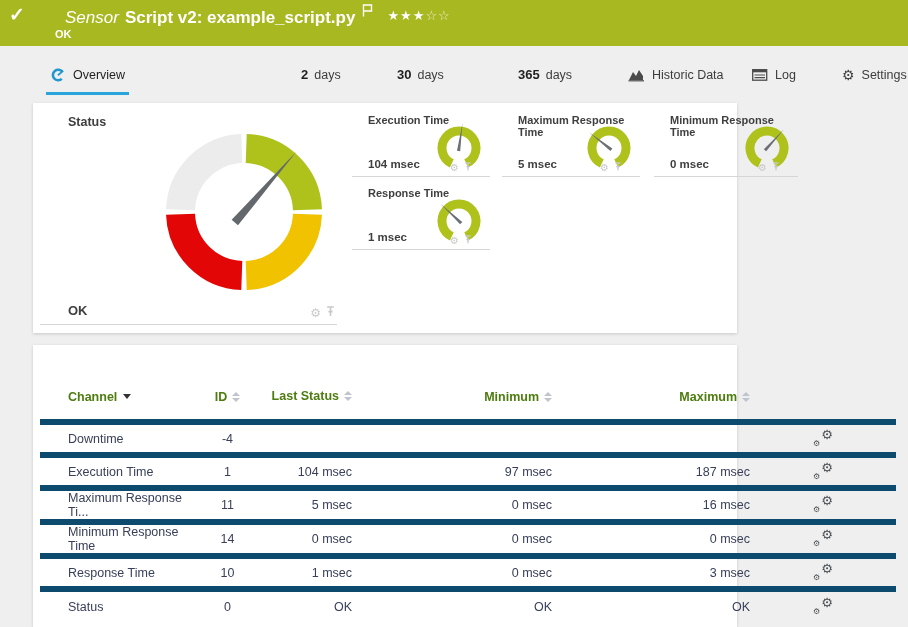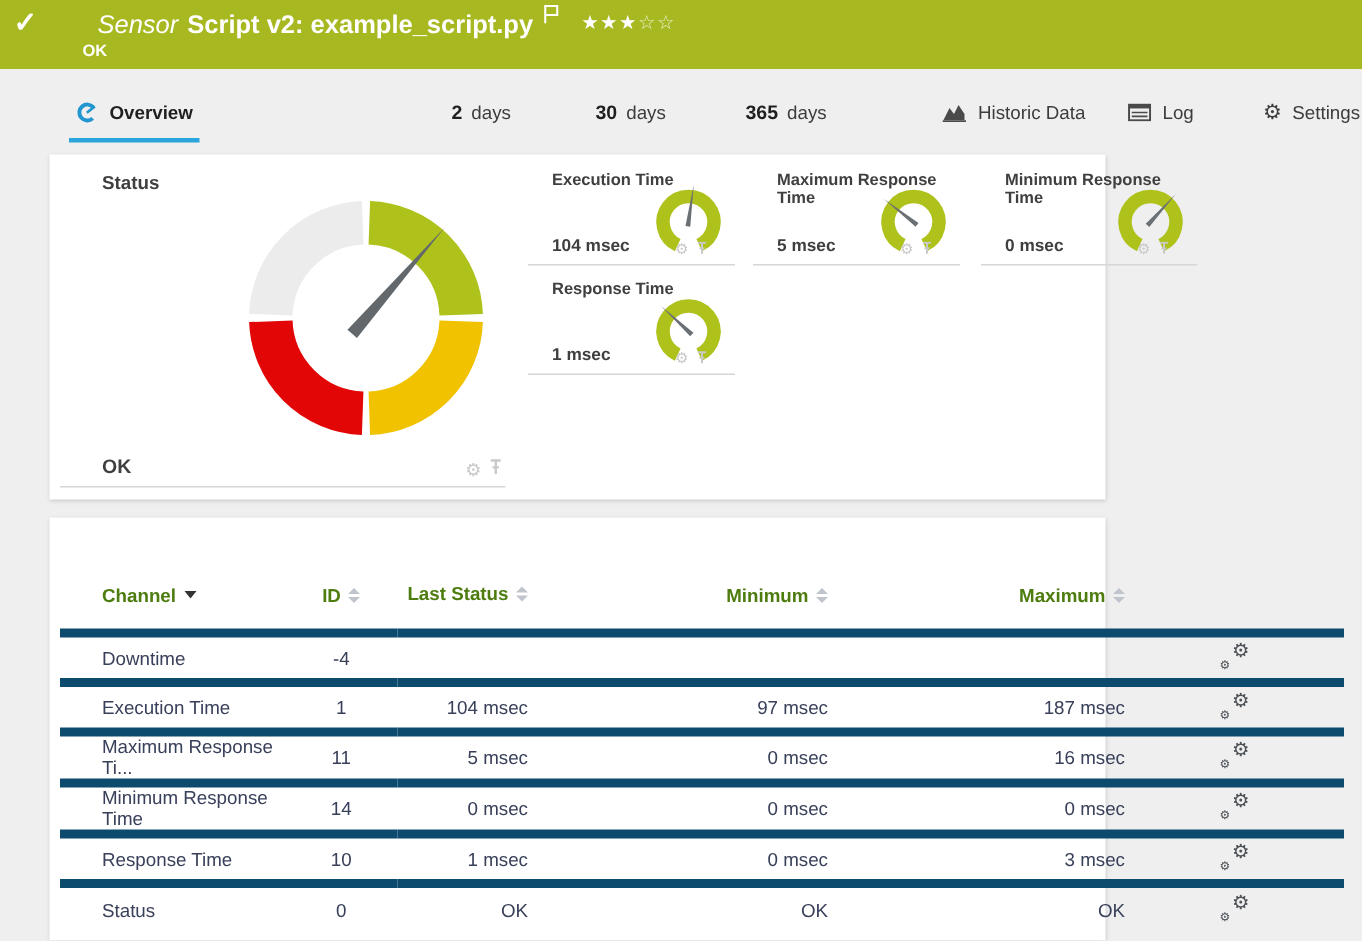--- a/index.html
+++ b/index.html
@@ -27,27 +27,27 @@
   .stars .empty { opacity:.75; }
   .status-line { position:absolute; left:55px; top:28px; font-size:11px; font-weight:bold; }
 
   
   .tabs { position:absolute; left:0; top:46px; width:908px; height:49px; }
   .tab {
     position:absolute; bottom:0; height:33px; display:flex; align-items:center;
     font-size:12.5px; color:#3c3c3c; cursor:pointer; padding:0 4px 8px 4px;
   }
   .tab .ticon { margin-right:7px; display:inline-flex; }
-  .tab.active { color:#1f1f1f; font-weight:bold; border-bottom:3px solid #2aa4dc; padding-bottom:5px; }
+  .tab.active { color:#1f1f1f; font-weight:normal; border-bottom:3px solid #2aa4dc; padding-bottom:5px; }
   .tab .num { font-weight:bold; color:#1f1f1f; font-size:13px; margin-right:6px; }
   .tab-overview { left:46px; }
   .tab-livedata { left:176px; }
   .tab-2days   { left:297px; }
   .tab-30days  { left:393px; }
-  .tab-365days { left:493px;margin-top:16px; }
+  .tab-365days { left:514px;margin-top:16px; }
   .tab-historic{ left:624px; }
   .tab-log     { left:748px; }
   .tab-settings{ left:838px; }
   .gear-char { font-family:"DejaVu Sans", sans-serif; font-size:14px; line-height:1; color:#3f3f3f; }
 
   
   .card {
     position:absolute; left:33px; width:704px; background:#fff;
     box-shadow:0 1px 3px rgba(0,0,0,.16);
     padding-left:24px;

